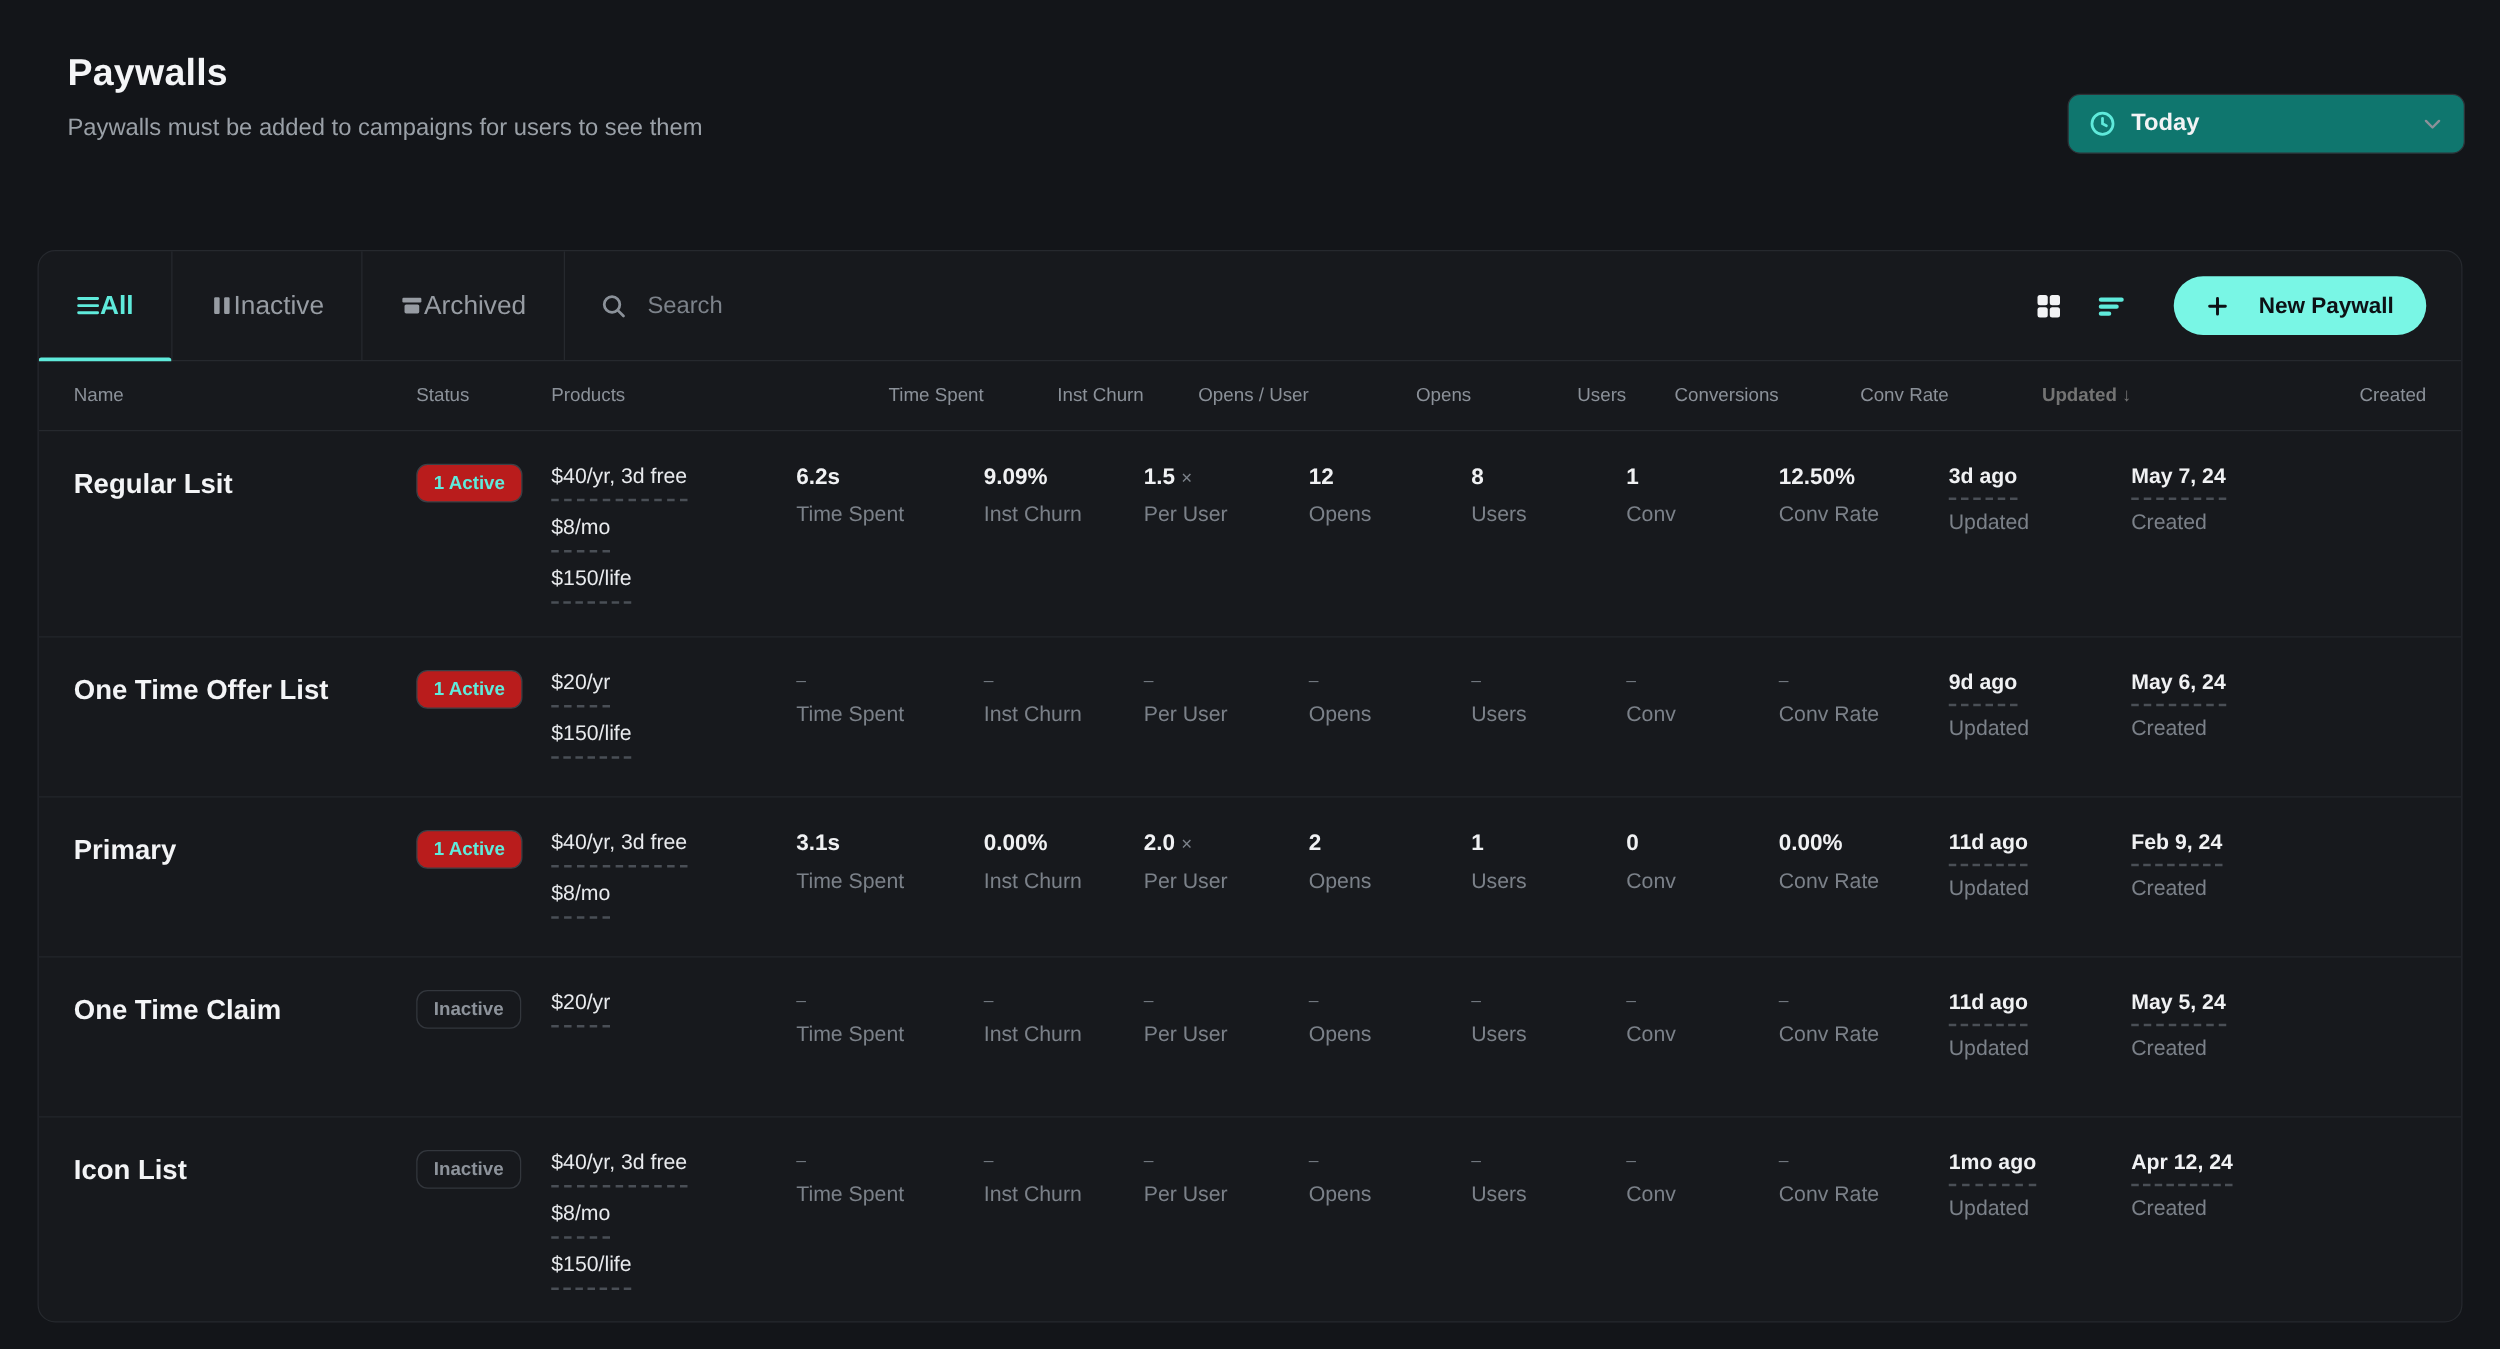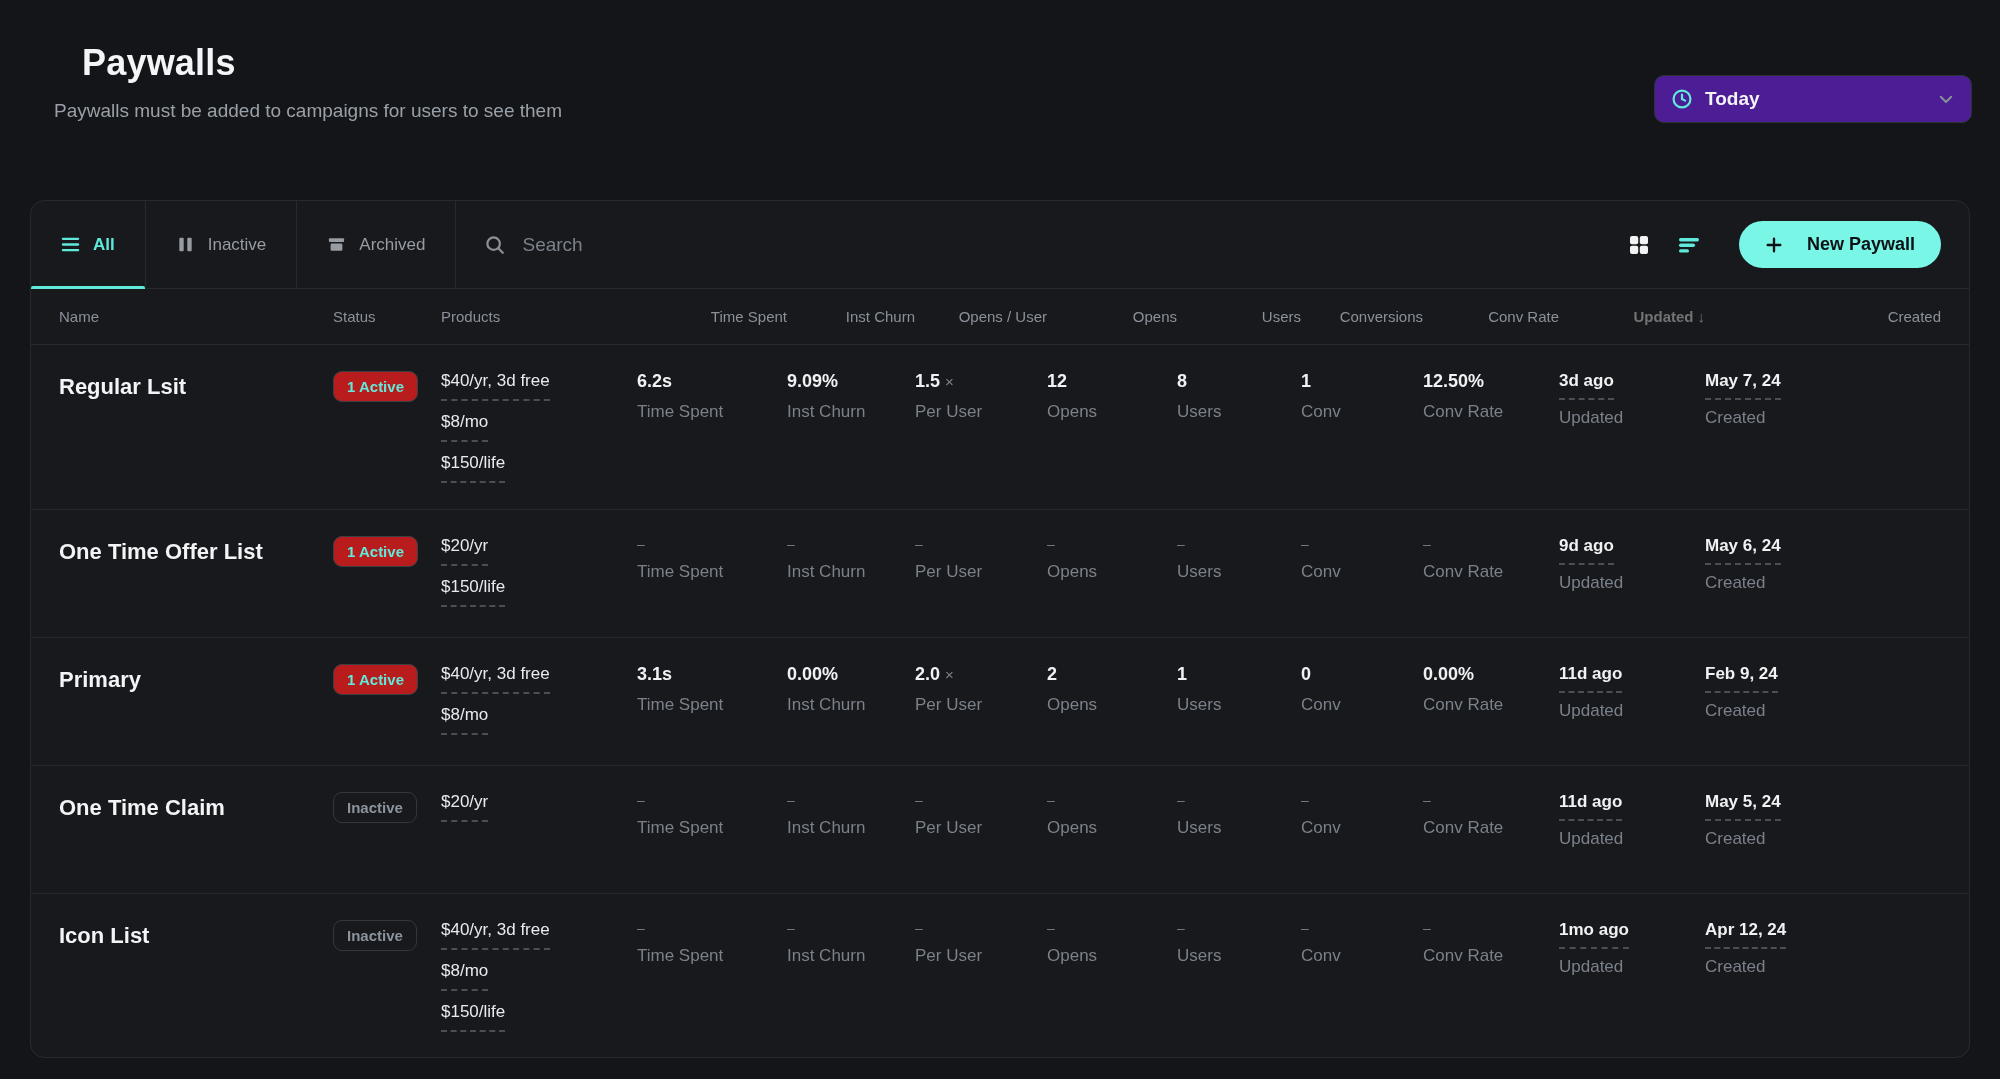--- a/index.html
+++ b/index.html
@@ -5,46 +5,46 @@
   * { margin:0; padding:0; box-sizing:border-box; }
   html,body { width:2000px; height:1079px; overflow:hidden; }
   body {
     background:#131519;
     font-family:"Liberation Sans","DejaVu Sans",sans-serif;
     color:#eef0f2;
     position:relative;
   }
   
   .page-header { position:absolute; top:42px; left:54px; }
-  .page-title { font-size:36px; font-weight:700; color:#f4f5f7; letter-spacing:.2px;margin-left:28px; }
+  .page-title { font-size:30px; font-weight:700; color:#f4f5f7; letter-spacing:.2px; }
   .page-subtitle { margin-top:16px; font-size:19px; color:#9aa0a7; }
 
   .date-filter {
     position:absolute; top:75px; right:28px;
     width:318px; height:48px;
-    background:#4c1d95; border:1px solid #2e3237; border-radius:10px;
+    background:#0f766e; border:1px solid #2e3237; border-radius:10px;
     display:flex; align-items:center; padding:0 16px; cursor:pointer;
   }
   .date-filter .clock { width:22px; height:22px; color:#5feadb; flex:0 0 auto; }
   .date-filter .df-label { margin-left:12px; font-size:19px; font-weight:700; color:#f2f3f5; flex:1; }
   .date-filter .chev { width:18px; height:18px; color:#8b9199; }
 
   
   .panel {
     position:absolute; top:200px; left:30px; width:1940px; height:858px;
     background:#17191d; border:1px solid #26292e; border-radius:14px;
     overflow:hidden;
   }
 
   
   .toolbar { display:flex; align-items:stretch; height:88px; border-bottom:1px solid #26292e; }
   .tab {
-    display:flex; align-items:center; gap:13px;
+    display:flex; align-items:center; gap:0;
     padding:0 30px; border-right:1px solid #26292e;
-    font-size:17px; color:#979ca3; cursor:pointer; position:relative; white-space:nowrap;
+    font-size:21px; color:#979ca3; cursor:pointer; position:relative; white-space:nowrap;
   }
   .tab .t-icon { width:19px; height:19px; display:block; }
   .tab.active { color:#5feadb; font-weight:600; }
   .tab.active::after {
     content:""; position:absolute; left:0; right:0; bottom:-1px; height:3px;
     background:#5feadb; border-radius:2px 2px 0 0;
   }
   .searchbox { flex:1; display:flex; align-items:center; padding:0 28px; gap:16px; }
   .searchbox .s-icon { width:22px; height:22px; color:#8b9199; flex:0 0 auto; }
   .searchbox input {

